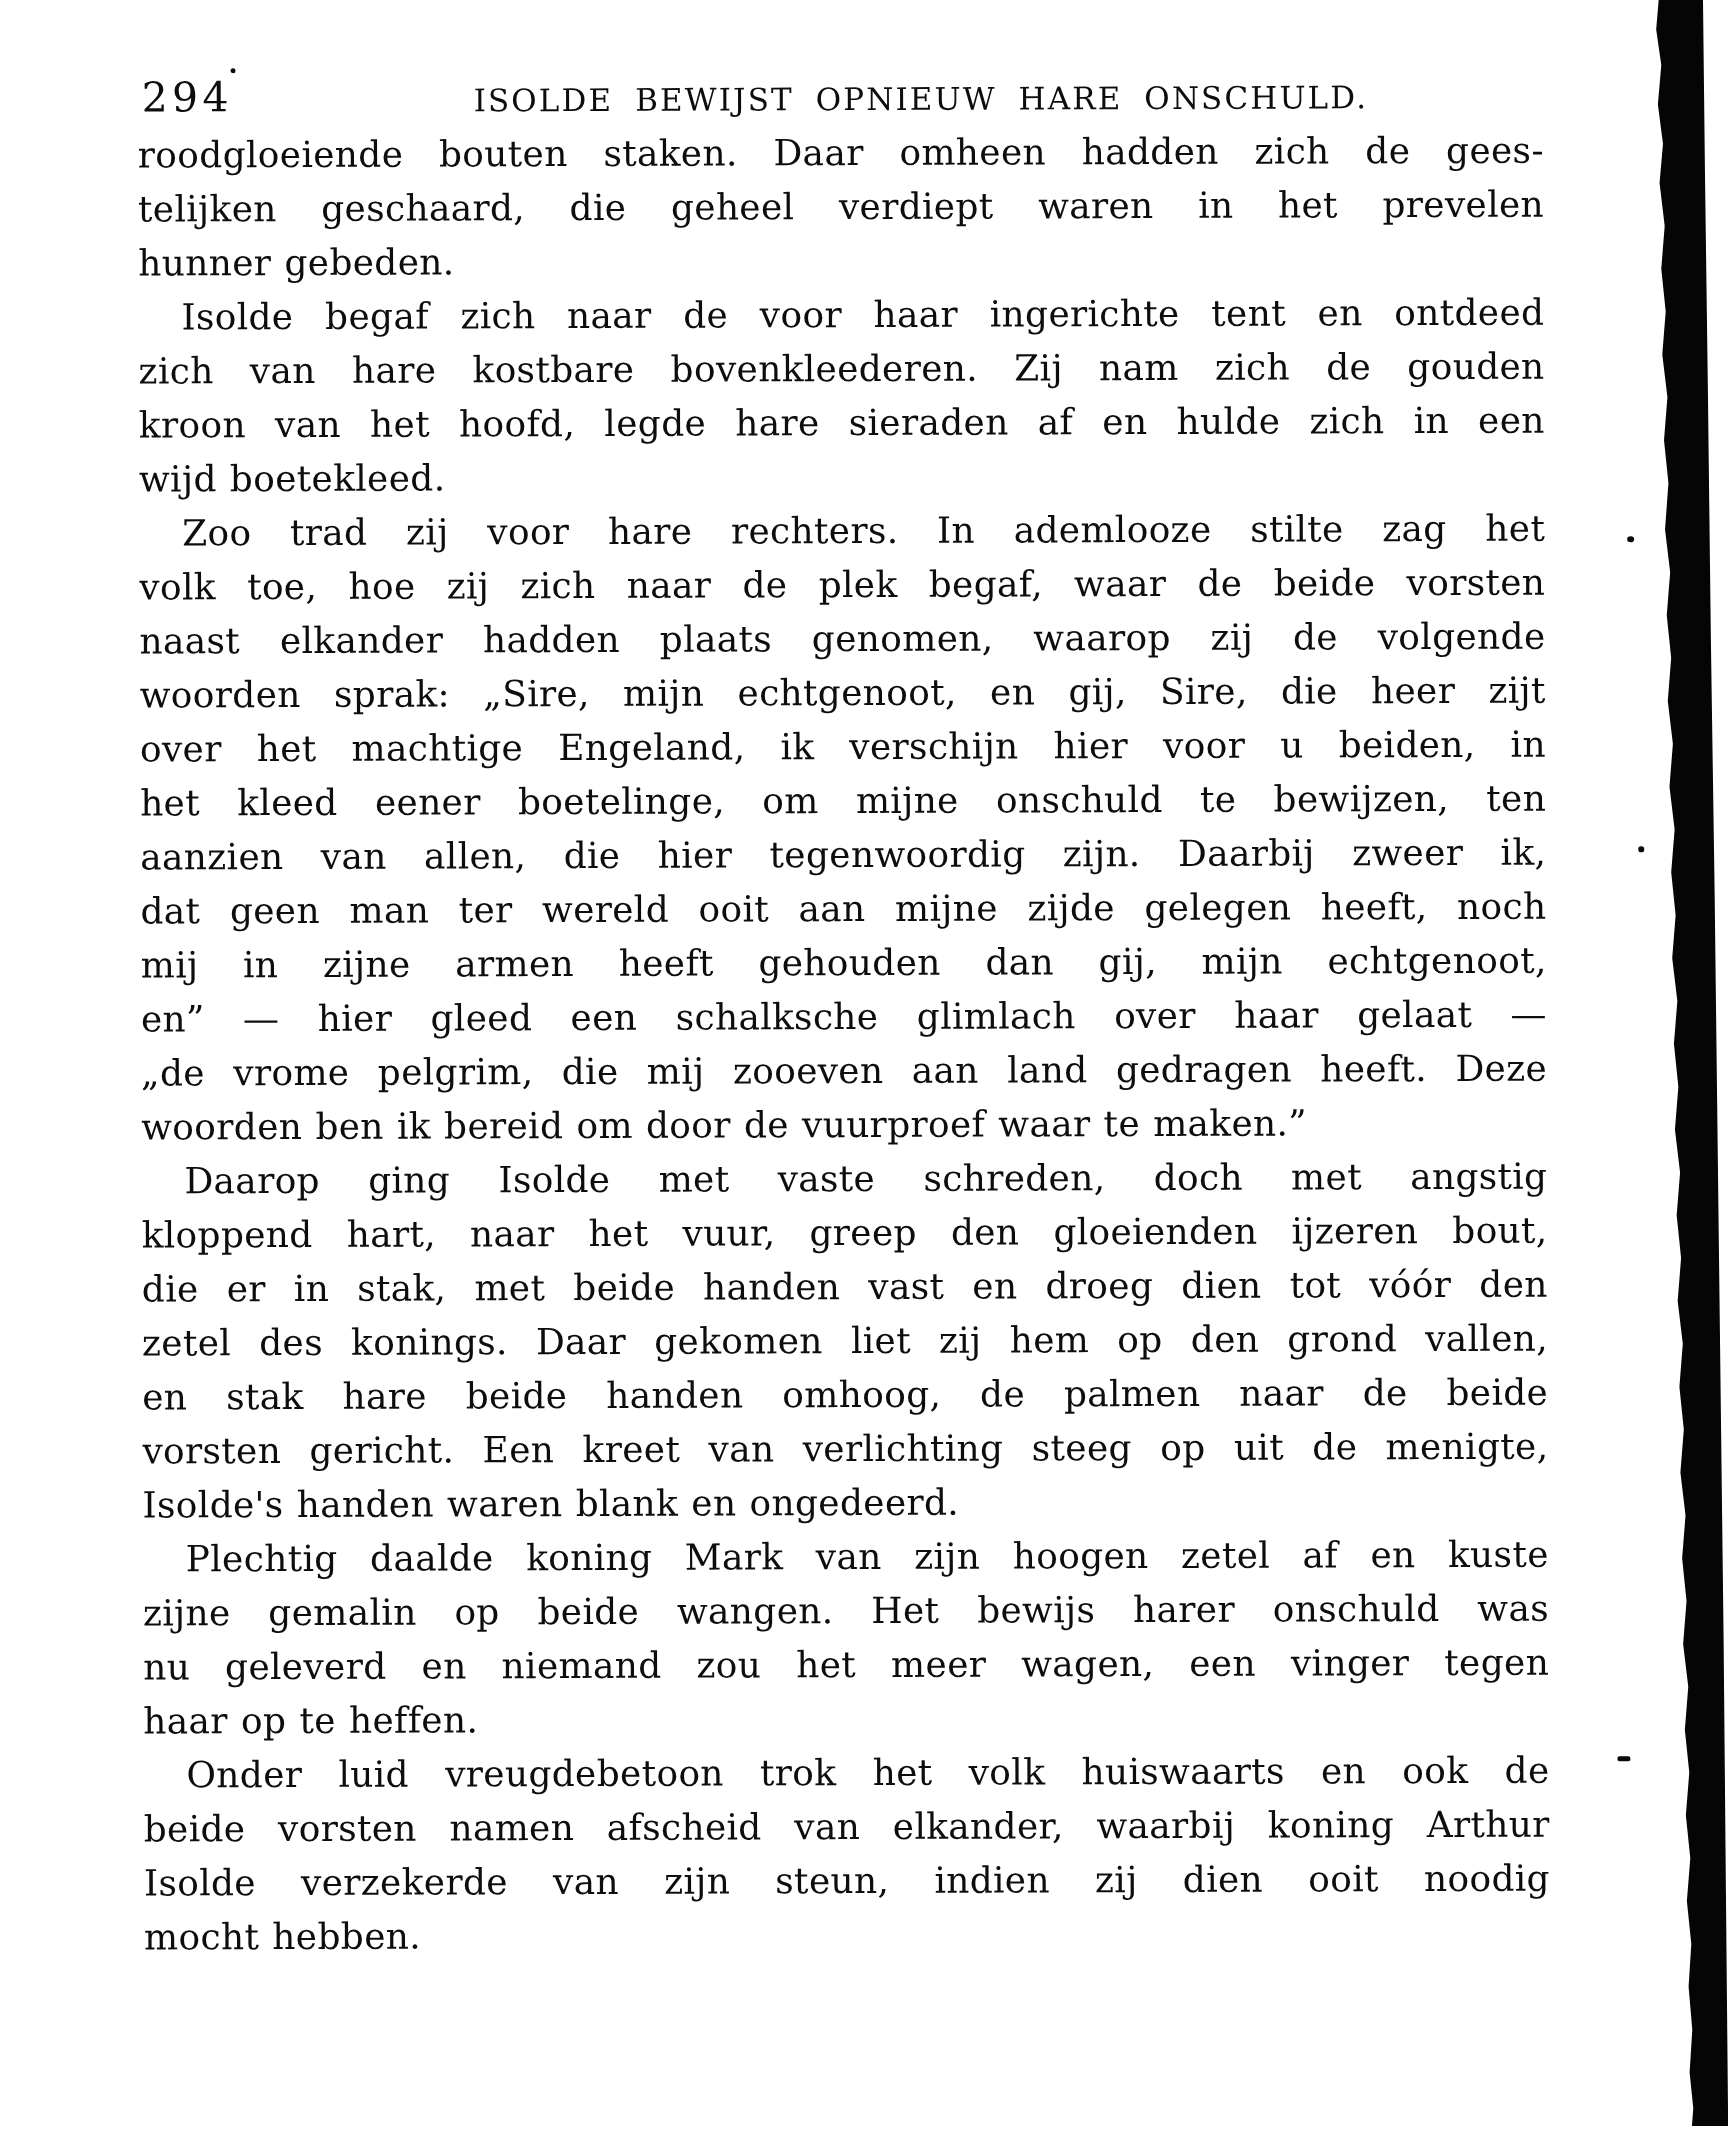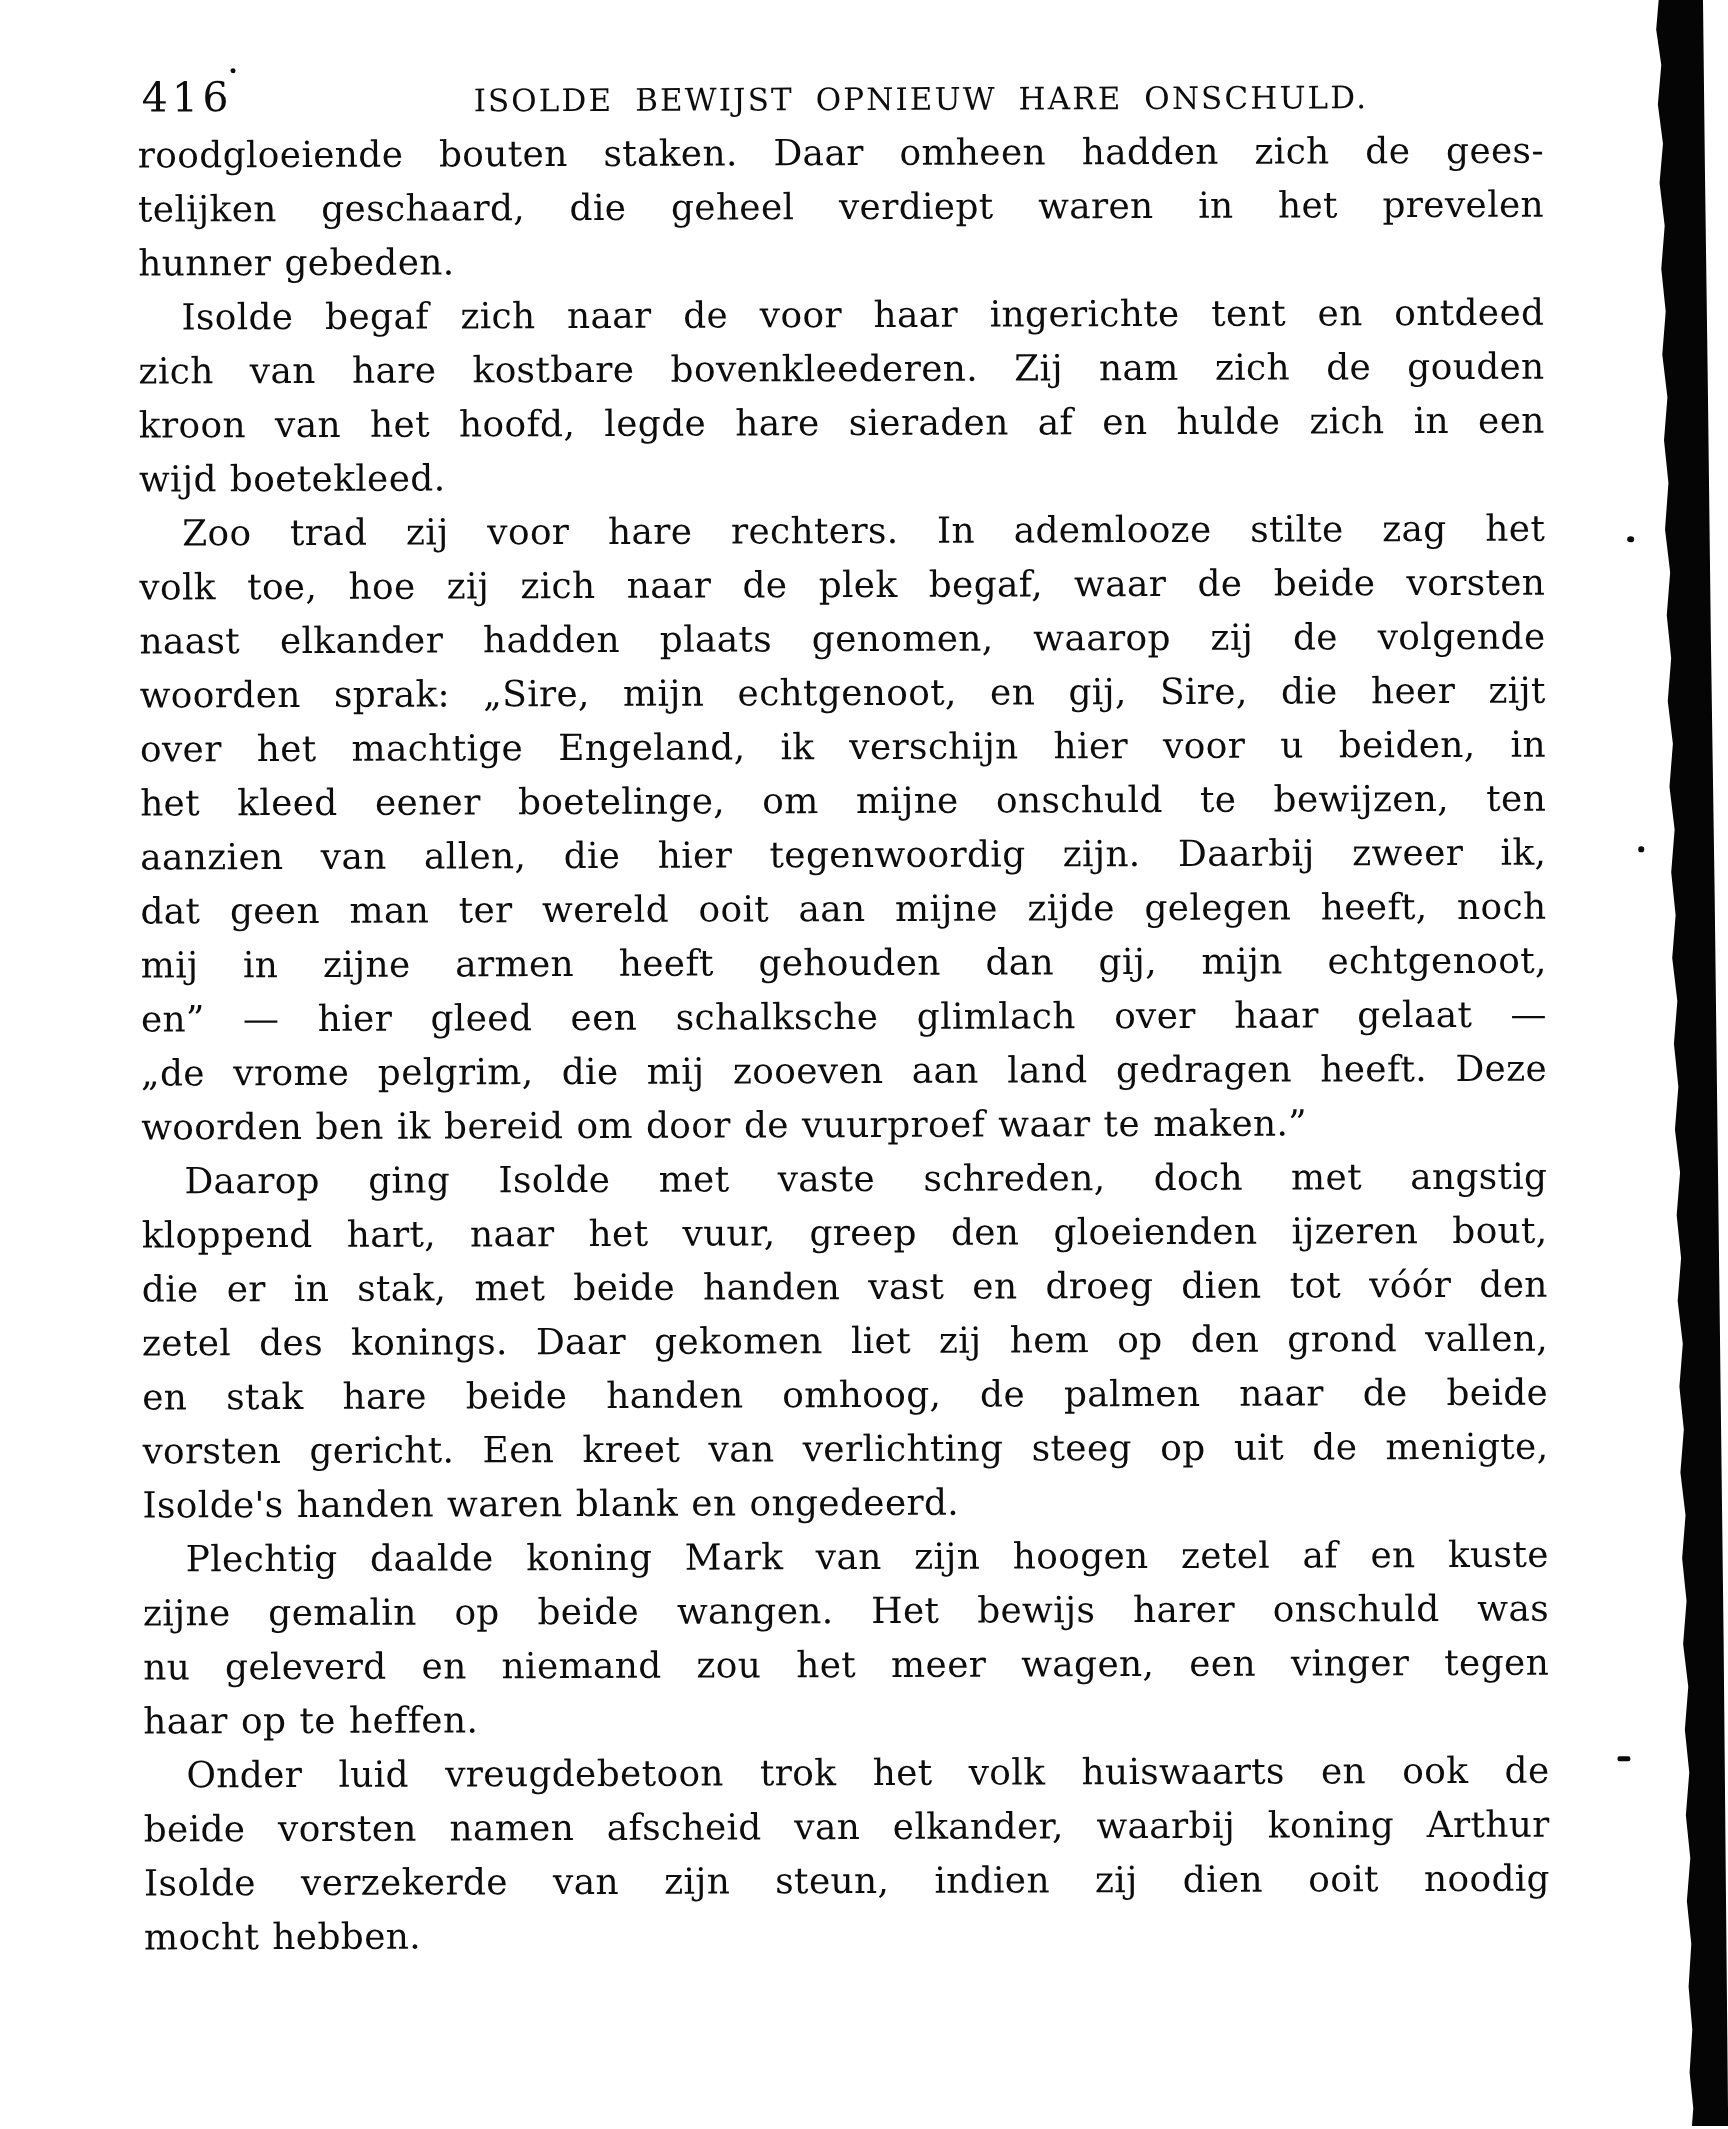--- a/index.html
+++ b/index.html
@@ -39,21 +39,21 @@
   .line.j::after{content:"";display:inline-block;width:100%;height:0;}
   .line.ind{text-indent:43px;}
   .speck{position:absolute;background:#0a0a0a;border-radius:50%;}
   .gutter{position:absolute;left:1647px;top:0;width:81px;height:2129px;}
 </style>
 </head>
 <body>
 
 <div class="content">
 
-  <div class="pagenum">416</div>
+  <div class="pagenum">294</div>
   <div class="header-title">ISOLDE BEWIJST OPNIEUW HARE ONSCHULD.</div>
 
   <div class="textblock">
 
     <div class="para">
       <div class="line j">roodgloeiende bouten staken. Daar omheen hadden zich de gees-</div>
       <div class="line j">telijken geschaard, die geheel verdiept waren in het prevelen</div>
       <div class="line">hunner gebeden.</div>
     </div>
 

